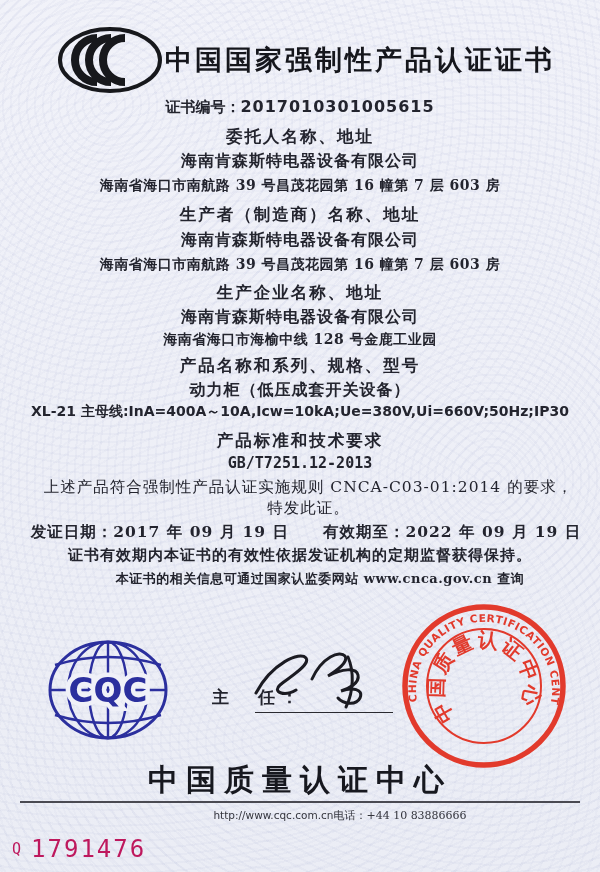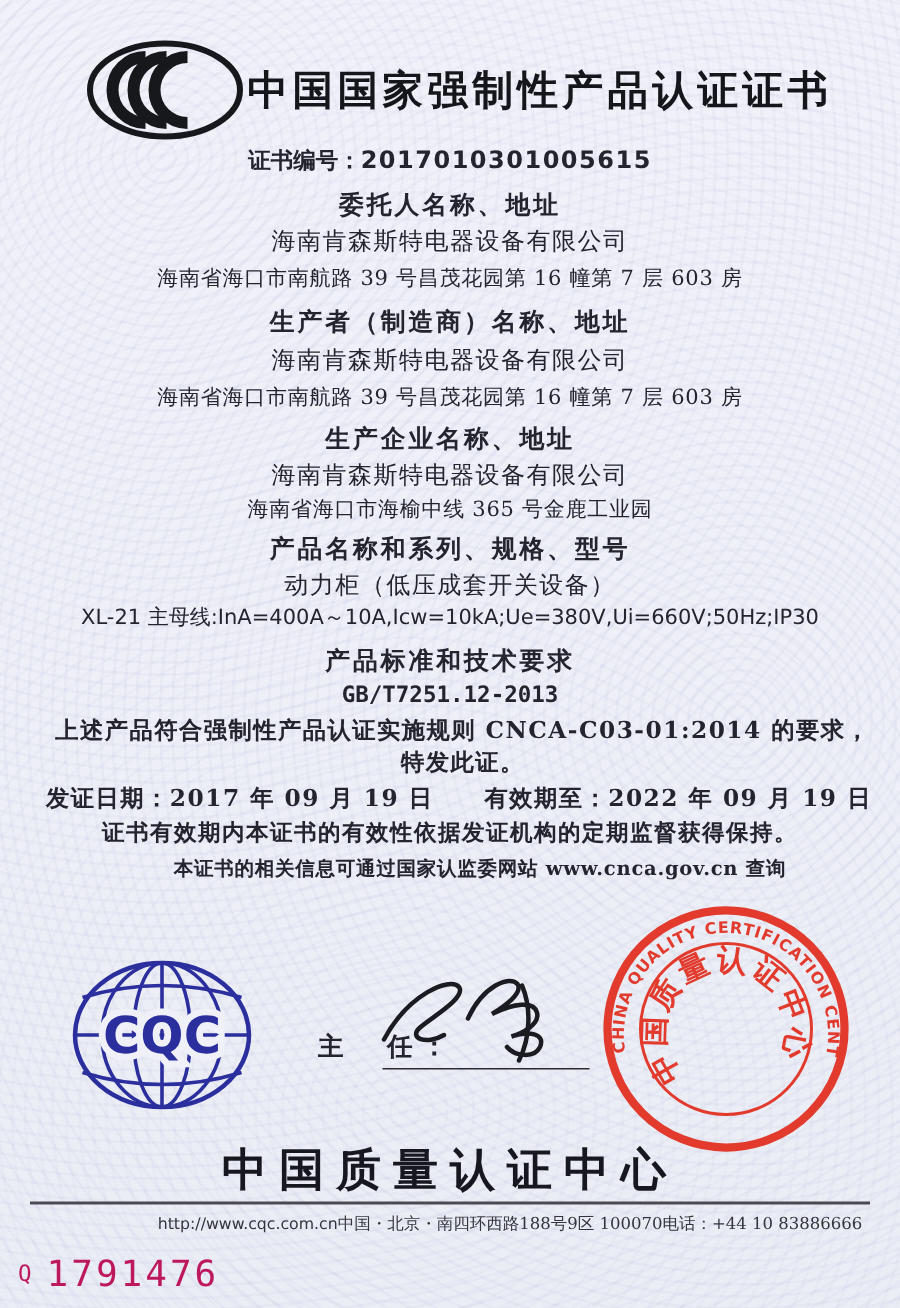--- a/index.html
+++ b/index.html
@@ -9,33 +9,33 @@
     color:#23242e;
     position:relative;
     overflow:hidden;
     background:
       repeating-radial-gradient(circle at 18% 12%, rgba(120,130,185,0.05) 0 2px, transparent 2px 8px),
       repeating-radial-gradient(circle at 82% 55%, rgba(120,130,185,0.05) 0 2px, transparent 2px 8px),
       repeating-radial-gradient(circle at 45% 85%, rgba(120,130,185,0.04) 0 2px, transparent 2px 9px),
       linear-gradient(#f1f2f9,#ebedf5);
   }
   .abs{position:absolute;}
-  .center{left:0;right:0;text-align:center;}
+  .center{left:0;right:0;text-align:center;font-weight:bold;}
   .title{
     top:42px;left:140px;width:440px;text-align:center;
     font-size:27px;font-weight:bold;letter-spacing:3px;color:#15161c;
   }
   .cert-no{top:97px;font-size:15px;font-weight:bold;}
   .cert-no .num{font-family:"DejaVu Sans","Liberation Sans",sans-serif;font-size:16px;letter-spacing:1px;}
   .sec-heading{font-size:16.5px;font-weight:bold;letter-spacing:2px;}
   .sec-line{font-size:16px;letter-spacing:1px;}
   .sec-sub{font-size:14px;letter-spacing:0.5px;}
   .mono-line{font-family:"DejaVu Sans","Liberation Sans",sans-serif;font-size:14px;letter-spacing:0;}
   .gb-line{font-family:"DejaVu Sans Mono","Liberation Mono",monospace;font-size:15px;font-weight:bold;}
-  .statement{font-size:15.5px;font-weight:bold;letter-spacing:1px;padding-left:17px;}
+  .statement{font-size:15.5px;font-weight:normal;letter-spacing:1px;padding-left:17px;}
   .dates{font-size:15.5px;font-weight:bold;letter-spacing:1px;}
   .dates .gap{display:inline-block;width:34px;}
   .maintain{font-size:15px;font-weight:bold;letter-spacing:1px;}
   .info-line{font-size:13px;font-weight:bold;letter-spacing:0.5px;padding-left:40px;}
   .director{top:686px;left:212px;font-size:17px;font-weight:bold;letter-spacing:6px;}
   .sig-line{top:712px;left:255px;width:138px;border-bottom:1.5px solid #2a2a30;height:0;}
   .org-name{top:760px;font-size:30px;font-weight:bold;letter-spacing:8px;color:#17181f;
     font-family:"DejaVu Sans","Liberation Sans",sans-serif;}
   .footer-rule{top:801px;left:20px;width:560px;height:2px;background:#4a4a52;}
   .footer-row{top:808px;left:15px;width:570px;display:flex;justify-content:center;align-items:baseline;
@@ -66,21 +66,21 @@
 <div class="abs center sec-heading" style="top:126px;">委托人名称、地址</div>
 <div class="abs center sec-line" style="top:151px;">海南肯森斯特电器设备有限公司</div>
 <div class="abs center sec-sub" style="top:177px;">海南省海口市南航路 39 号昌茂花园第 16 幢第 7 层 603 房</div>
 
 <div class="abs center sec-heading" style="top:204px;">生产者（制造商）名称、地址</div>
 <div class="abs center sec-line" style="top:230px;">海南肯森斯特电器设备有限公司</div>
 <div class="abs center sec-sub" style="top:256px;">海南省海口市南航路 39 号昌茂花园第 16 幢第 7 层 603 房</div>
 
 <div class="abs center sec-heading" style="top:282px;">生产企业名称、地址</div>
 <div class="abs center sec-line" style="top:307px;">海南肯森斯特电器设备有限公司</div>
-<div class="abs center sec-sub" style="top:331px;">海南省海口市海榆中线 365 号金鹿工业园</div>
+<div class="abs center sec-sub" style="top:331px;">海南省海口市海榆中线 128 号金鹿工业园</div>
 
 <div class="abs center sec-heading" style="top:355px;">产品名称和系列、规格、型号</div>
 <div class="abs center sec-line" style="top:380px;">动力柜（低压成套开关设备）</div>
 <div class="abs center mono-line" style="top:403px;">XL-21 主母线:InA=400A～10A,Icw=10kA;Ue=380V,Ui=660V;50Hz;IP30</div>
 
 <div class="abs center sec-heading" style="top:430px;">产品标准和技术要求</div>
 <div class="abs center gb-line" style="top:454px;">GB/T7251.12-2013</div>
 
 <div class="abs center statement" style="top:477px;">上述产品符合强制性产品认证实施规则 CNCA-C03-01:2014 的要求，</div>
 <div class="abs center statement" style="top:498px;">特发此证。</div>
@@ -132,19 +132,18 @@
     <text font-family="DejaVu Serif, Liberation Serif, serif" font-size="20" font-weight="bold" fill="#e23a2c" letter-spacing="2.5">
       <textPath href="#innerPath" startOffset="4">中国质量认证中心</textPath>
     </text>
   </svg>
 </div>
 
 <div class="abs center org-name">中国质量认证中心</div>
 <div class="abs footer-rule"></div>
 <div class="abs footer-row">
   <span>http://www.cqc.com.cn</span>
-  <span class="mid">中国・北京・南四环西路188号9区  100070</span>
   <span class="mid">电话：+44  10  83886666</span>
 </div>
 
 <div class="abs serial">
   <span class="q">Q</span><span class="n">1791476</span>
 </div>
 
 </body></html>

